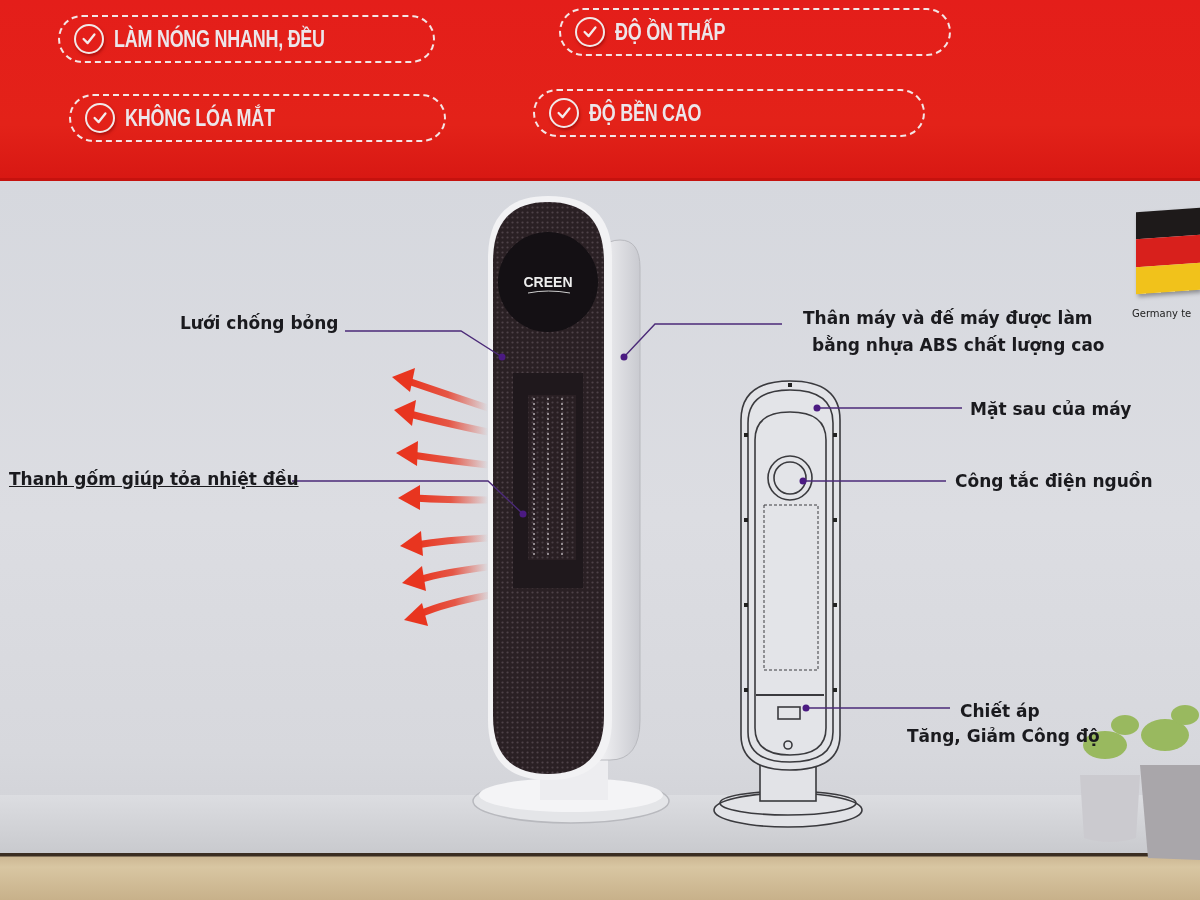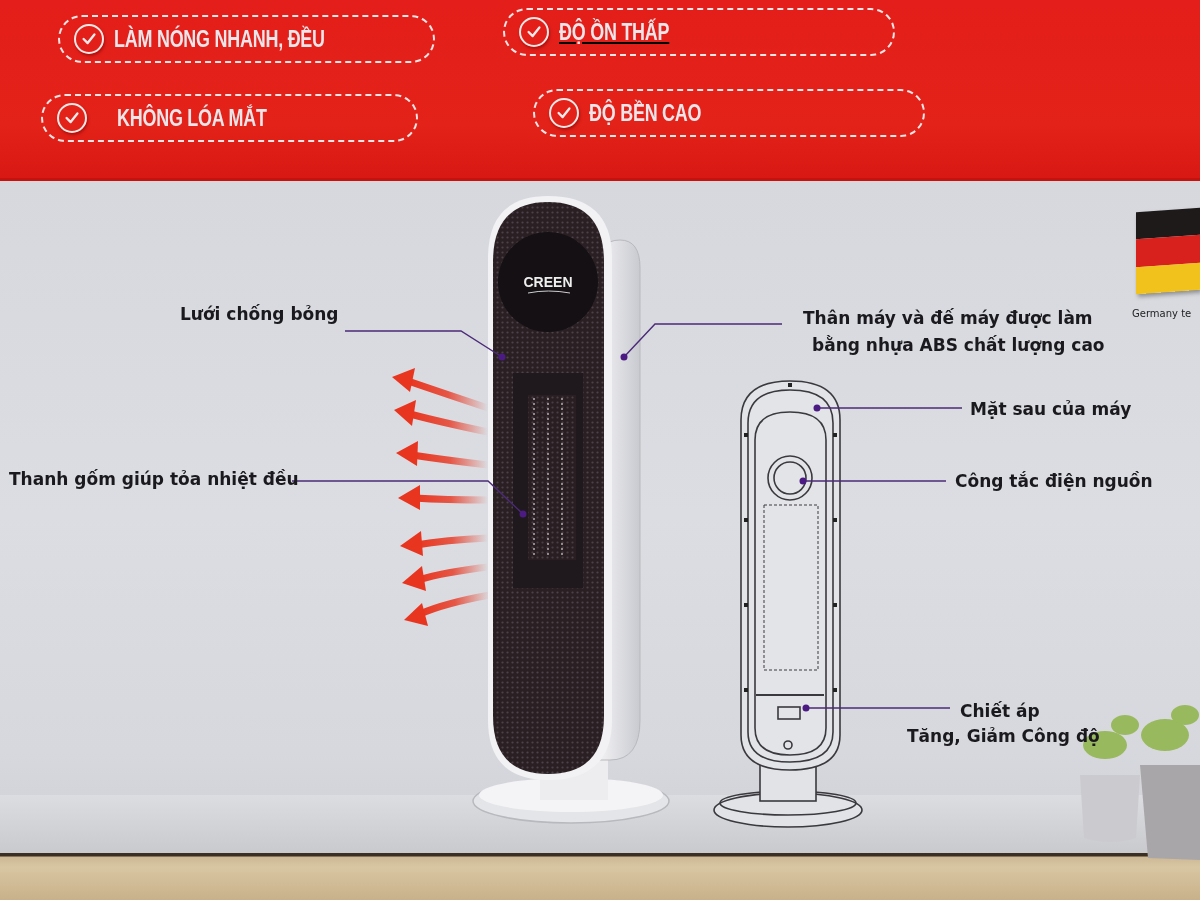--- a/index.html
+++ b/index.html
@@ -23,29 +23,29 @@
 
 <div class="banner">
   <div class="pill" style="left:58px;top:15px;width:377px;">
     <span class="check">
         <svg viewBox="0 0 20 20">
           <path d="M4 10 L8.5 14.5 L16 5" fill="none" stroke="#f4ecec" stroke-width="2.6" stroke-linecap="round" stroke-linejoin="round"></path>
         </svg>
       </span>
     <span class="pill-text">LÀM NÓNG NHANH, ĐỀU</span>
   </div>
-  <div class="pill" style="left:41px;top:94px;width:377px;gap:20px;">
+  <div class="pill" style="left:69px;top:94px;width:377px;">
     <span class="check">
         <svg viewBox="0 0 20 20">
           <path d="M4 10 L8.5 14.5 L16 5" fill="none" stroke="#f4ecec" stroke-width="2.6" stroke-linecap="round" stroke-linejoin="round"></path>
         </svg>
       </span>
     <span class="pill-text">KHÔNG LÓA MẮT</span>
   </div>
-  <div class="pill" style="left:503px;top:8px;width:392px;text-decoration:underline;">
+  <div class="pill" style="left:559px;top:8px;width:392px;">
     <span class="check">
         <svg viewBox="0 0 20 20">
           <path d="M4 10 L8.5 14.5 L16 5" fill="none" stroke="#f4ecec" stroke-width="2.6" stroke-linecap="round" stroke-linejoin="round"></path>
         </svg>
       </span>
     <span class="pill-text">ĐỘ ỒN THẤP</span>
   </div>
   <div class="pill" style="left:533px;top:89px;width:392px;">
     <span class="check">
         <svg viewBox="0 0 20 20">
@@ -168,20 +168,20 @@
     <path d="M1140 765 L1200 765 L1200 860 L1148 858 Z" fill="#a9a6aa"></path>
     <g fill="#8fb44a" opacity="0.85">
       <ellipse cx="1105" cy="745" rx="22" ry="14"></ellipse>
         <ellipse cx="1125" cy="725" rx="14" ry="10"></ellipse>
       <ellipse cx="1165" cy="735" rx="24" ry="16"></ellipse>
         <ellipse cx="1185" cy="715" rx="14" ry="10"></ellipse>
     </g>
   </g>
 </svg>
 
-<div class="label" style="left:180px;top:304px;text-align:right;">Lưới chống bỏng</div>
-<div class="label" style="left:9px;top:469px;">Thanh gốm giúp tỏa nhiệt đều</div>
+<div class="label" style="left:180px;top:313px;text-align:right;">Lưới chống bỏng</div>
+<div class="label" style="left:9px;top:469px;text-decoration:underline;">Thanh gốm giúp tỏa nhiệt đều</div>
 <div class="label" style="left:803px;top:308px;">Thân máy và đế máy được làm</div>
 <div class="label" style="left:803px;top:335px;margin-left:9px;">bằng nhựa ABS chất lượng cao</div>
 <div class="label" style="left:970px;top:399px;">Mặt sau của máy</div>
 <div class="label" style="left:955px;top:471px;">Công tắc điện nguồn</div>
 <div class="label" style="left:960px;top:701px;">Chiết áp</div>
 <div class="label" style="left:907px;top:726px;">Tăng, Giảm Công độ</div>
 
 </body></html>

